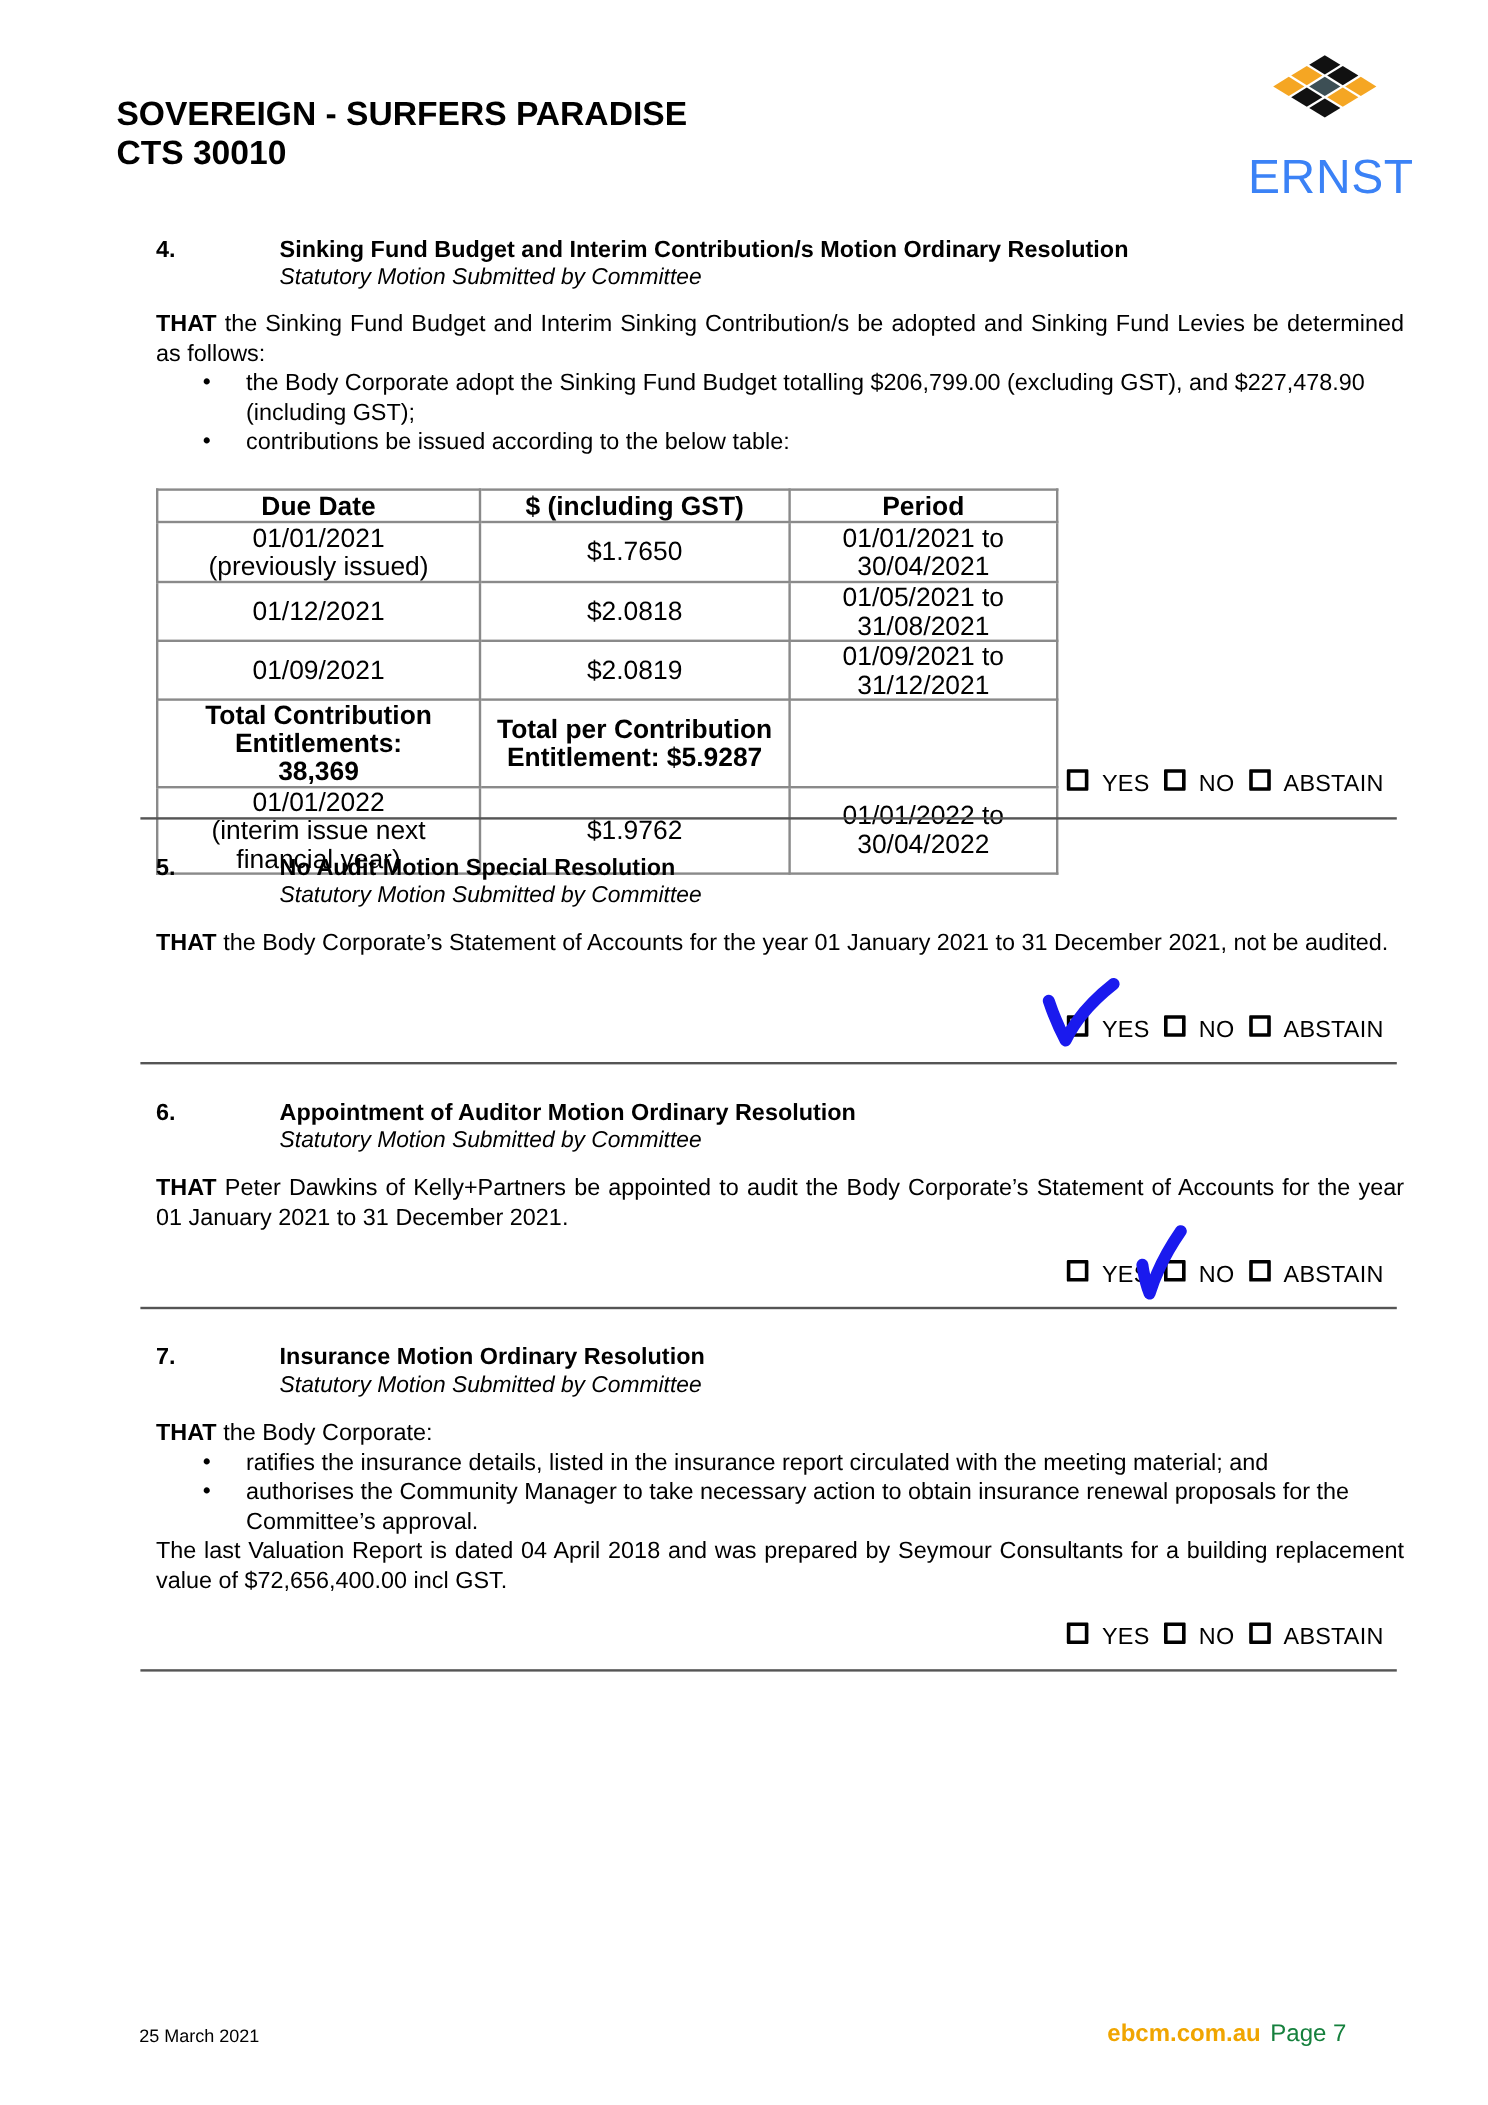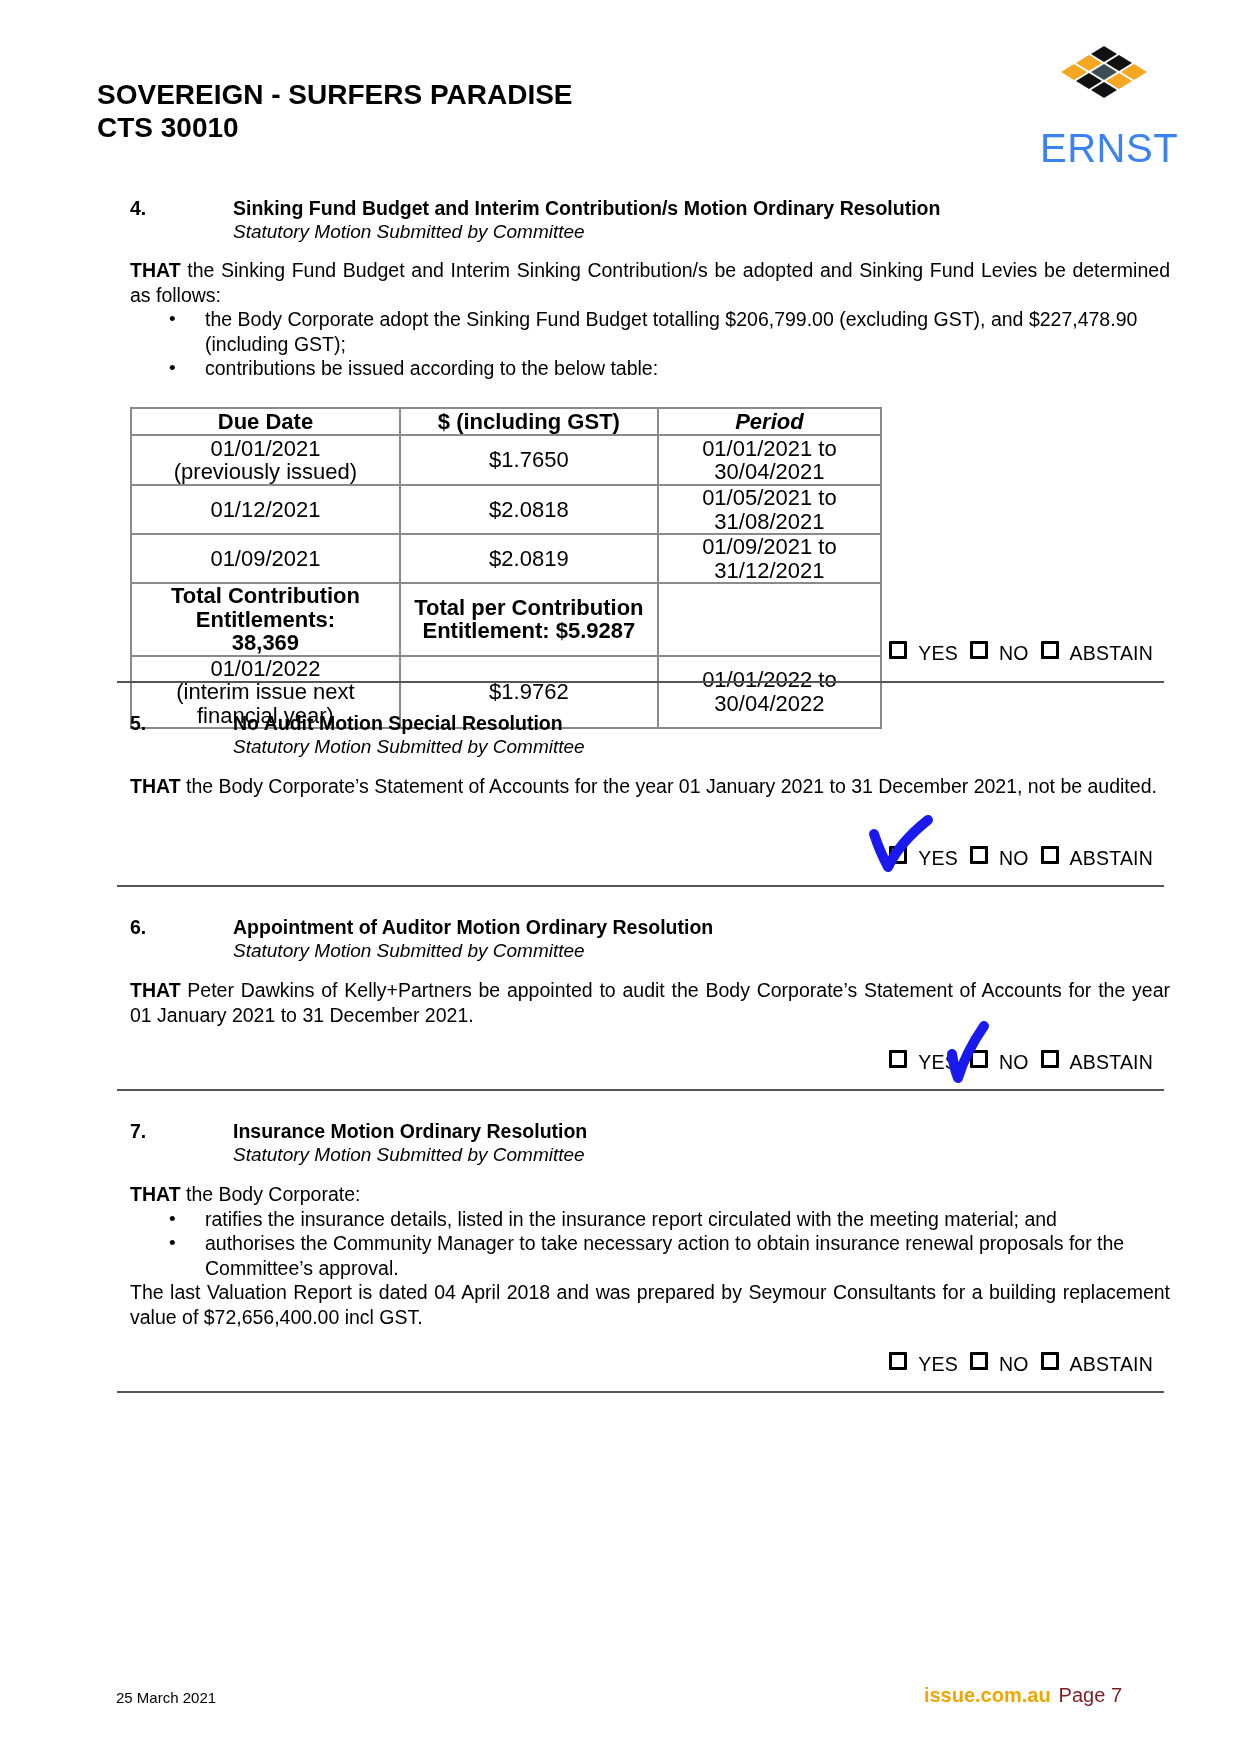--- a/index.html
+++ b/index.html
@@ -57,42 +57,42 @@
       position: absolute; left: 130px; top: 407px;
       border-collapse: collapse; width: 752px;
       font-size: 22px; line-height: 23.5px; border-radius: 29px;
     }
     table.contrib td, table.contrib th {
       border: 2px solid #8a8a8a; text-align: center; vertical-align: middle;
       padding: 0 4px; font-weight: normal;
     }
     table.contrib th { font-weight: bold; height: 27px; }
     table.contrib td.bold { font-weight: bold; }
-    .c1 { width: 336px; } .c2 { width: 323px; } .c3 { width: 281px; font-style: italic; }
+    .c1 { width: 336px; } .c2 { width: 323px; } .c3 { width: 281px; }
 
     
     .vote {
       position: absolute; right: 87px; display: flex; align-items: center; gap: 0;
       font-size: 19.5px; line-height: 24px;
     }
     .vote .opt { display: flex; align-items: flex-start; margin-left: 12px; }
     .vote .box {
       display: inline-block; width: 18px; height: 18px; border: 3px solid #000;
       margin-right: 11px; border-radius: 1px;
     }
     .vote .lbl { letter-spacing: 0.2px; }
 
     .rule { position: absolute; left: 117px; width: 1047px; height: 2px; background: #555; }
 
     .check { position: absolute; pointer-events: none; }
 
     .footer-date { position: absolute; left: 116px; top: 1689px; font-size: 15px; }
     .footer-right { position: absolute; right: 118px; top: 1684px; font-size: 20px; white-space: nowrap; }
     .footer-site { color: #f0a500; font-weight: bold; }
-    .footer-page { margin-left: 8px; color: #7f1d1d; }
+    .footer-page { margin-left: 8px; color: #15803d; }
   </style>
 </head>
 <body>
 
 <div class="page-title">
   <div>SOVEREIGN - SURFERS PARADISE</div>
   <div>CTS 30010</div>
 </div>
 
 <div class="logo">
@@ -271,14 +271,14 @@
     </span>
   <span class="opt">
       <span class="box"></span>
       <span class="lbl">ABSTAIN</span>
     </span>
 </div>
 <div class="rule" style="top:1391px;"></div>
 
 <div class="footer-date">25 March 2021</div>
 <div class="footer-right">
-  <span class="footer-site">issue.com.au</span><span class="footer-page">Page 7</span>
+  <span class="footer-site">ebcm.com.au</span><span class="footer-page">Page 7</span>
 </div>
 
 </body></html>

